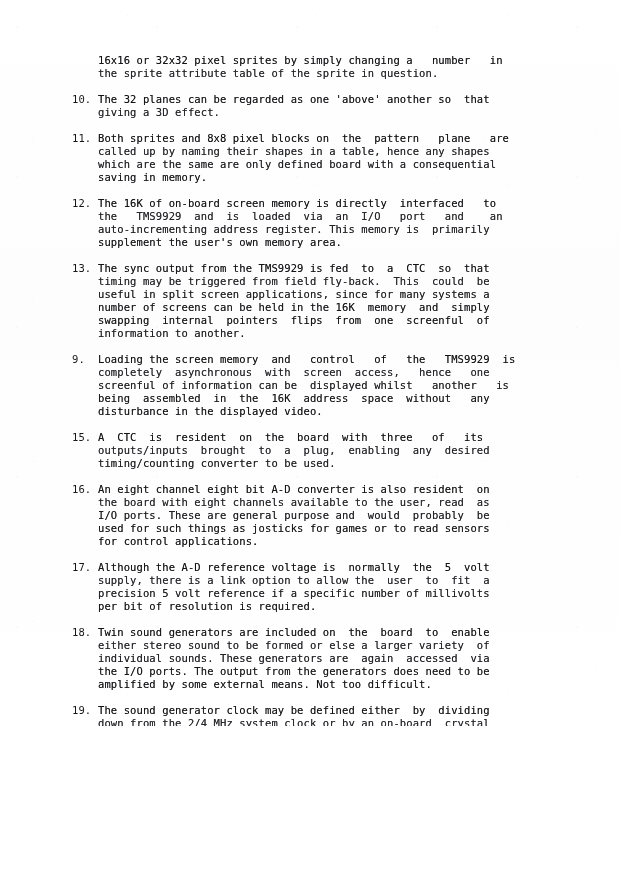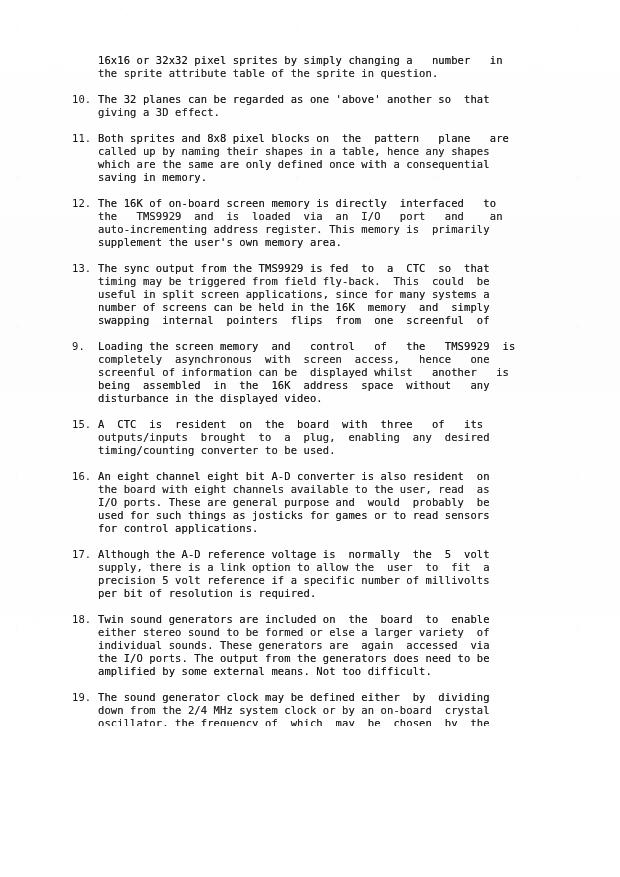--- a/index.html
+++ b/index.html
@@ -116,41 +116,42 @@
         <div class="para-body">
           <div class="line">The 32 planes can be regarded as one 'above' another so  that</div>
           <div class="line">giving a 3D effect.</div>
         </div>
       </div>
       <div class="para">
         <div class="para-num">11.</div>
         <div class="para-body">
           <div class="line">Both sprites and 8x8 pixel blocks on  the  pattern   plane   are</div>
           <div class="line">called up by naming their shapes in a table, hence any shapes</div>
-          <div class="line">which are the same are only defined once with a consequential</div>
+          <div class="line">which are the same are only defined board with a consequential</div>
           <div class="line">saving in memory.</div>
         </div>
       </div>
       <div class="para">
         <div class="para-num">12.</div>
         <div class="para-body">
           <div class="line">The 16K of on-board screen memory is directly  interfaced   to</div>
           <div class="line">the   TMS9929  and  is  loaded  via  an  I/O   port   and    an</div>
           <div class="line">auto-incrementing address register. This memory is  primarily</div>
           <div class="line">supplement the user's own memory area.</div>
         </div>
       </div>
       <div class="para">
         <div class="para-num">13.</div>
         <div class="para-body">
           <div class="line">The sync output from the TMS9929 is fed  to  a  CTC  so  that</div>
           <div class="line">timing may be triggered from field fly-back.  This  could  be</div>
           <div class="line">useful in split screen applications, since for many systems a</div>
           <div class="line">number of screens can be held in the 16K  memory  and  simply</div>
           <div class="line">swapping  internal  pointers  flips  from  one  screenful  of</div>
+          <div class="line">information to another.</div>
         </div>
       </div>
       <div class="para">
         <div class="para-num">9.</div>
         <div class="para-body">
           <div class="line">Loading the screen memory  and   control   of   the   TMS9929  is</div>
           <div class="line">completely  asynchronous  with  screen  access,   hence   one</div>
           <div class="line">screenful of information can be  displayed whilst   another   is</div>
           <div class="line">being  assembled  in  the  16K  address  space  without   any</div>
           <div class="line">disturbance in the displayed video.</div>

